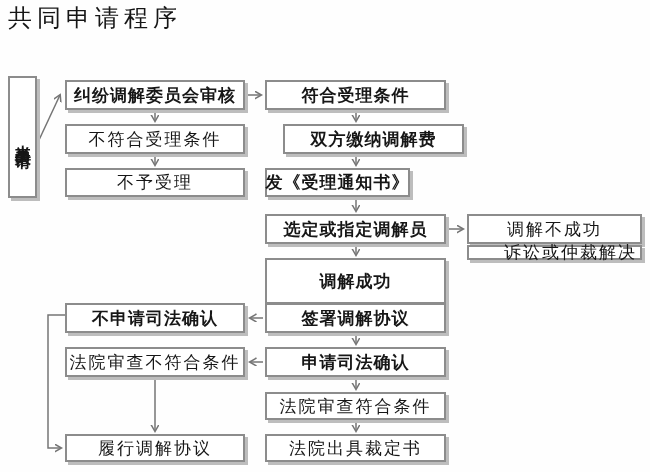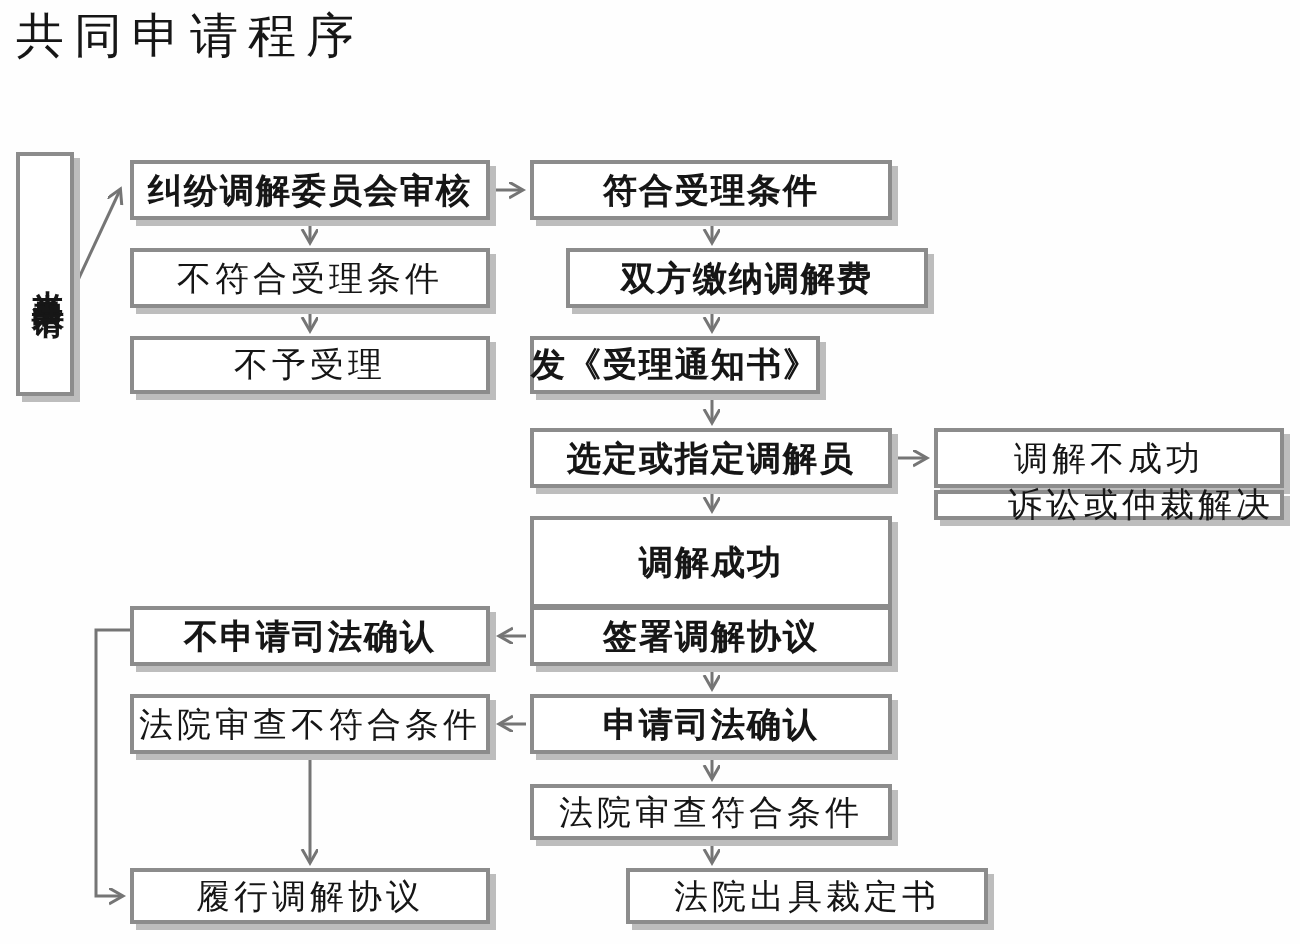--- a/index.html
+++ b/index.html
@@ -29,21 +29,21 @@
   #n-a2{left:65px;top:124px;width:180px;height:30px;}
   #n-a3{left:65px;top:168px;width:180px;height:29px;}
   #n-b1{left:265px;top:80px;width:181px;height:30px;}
   #n-b2{left:283px;top:124px;width:181px;height:30px;}
   #n-b3{left:265px;top:168px;width:145px;height:29px;}
   #n-b4{left:265px;top:214px;width:181px;height:30px;}
   #n-b5{left:265px;top:258px;width:181px;height:46px;}
   #n-b6{left:265px;top:303px;width:181px;height:30px;}
   #n-b7{left:265px;top:347px;width:181px;height:30px;}
   #n-b8{left:265px;top:392px;width:181px;height:28px;}
-  #n-b9{left:265px;top:434px;width:181px;height:28px;margin-left:48px;}
+  #n-b9{left:265px;top:434px;width:181px;height:28px;}
   #n-c1{left:467px;top:214px;width:175px;height:30px;}
   #n-c2{left:467px;top:245px;width:175px;height:15px;padding-left:32px;}
   #n-d1{left:65px;top:303px;width:180px;height:30px;}
   #n-d2{left:65px;top:347px;width:180px;height:30px;}
   #n-d3{left:65px;top:434px;width:180px;height:28px;}
 
   #connectors{position:absolute;left:0;top:0;width:650px;height:472px;pointer-events:none;}
   #connectors line,#connectors polyline,#connectors path{
     stroke:var(--line);stroke-width:1.5;fill:none;
   }

